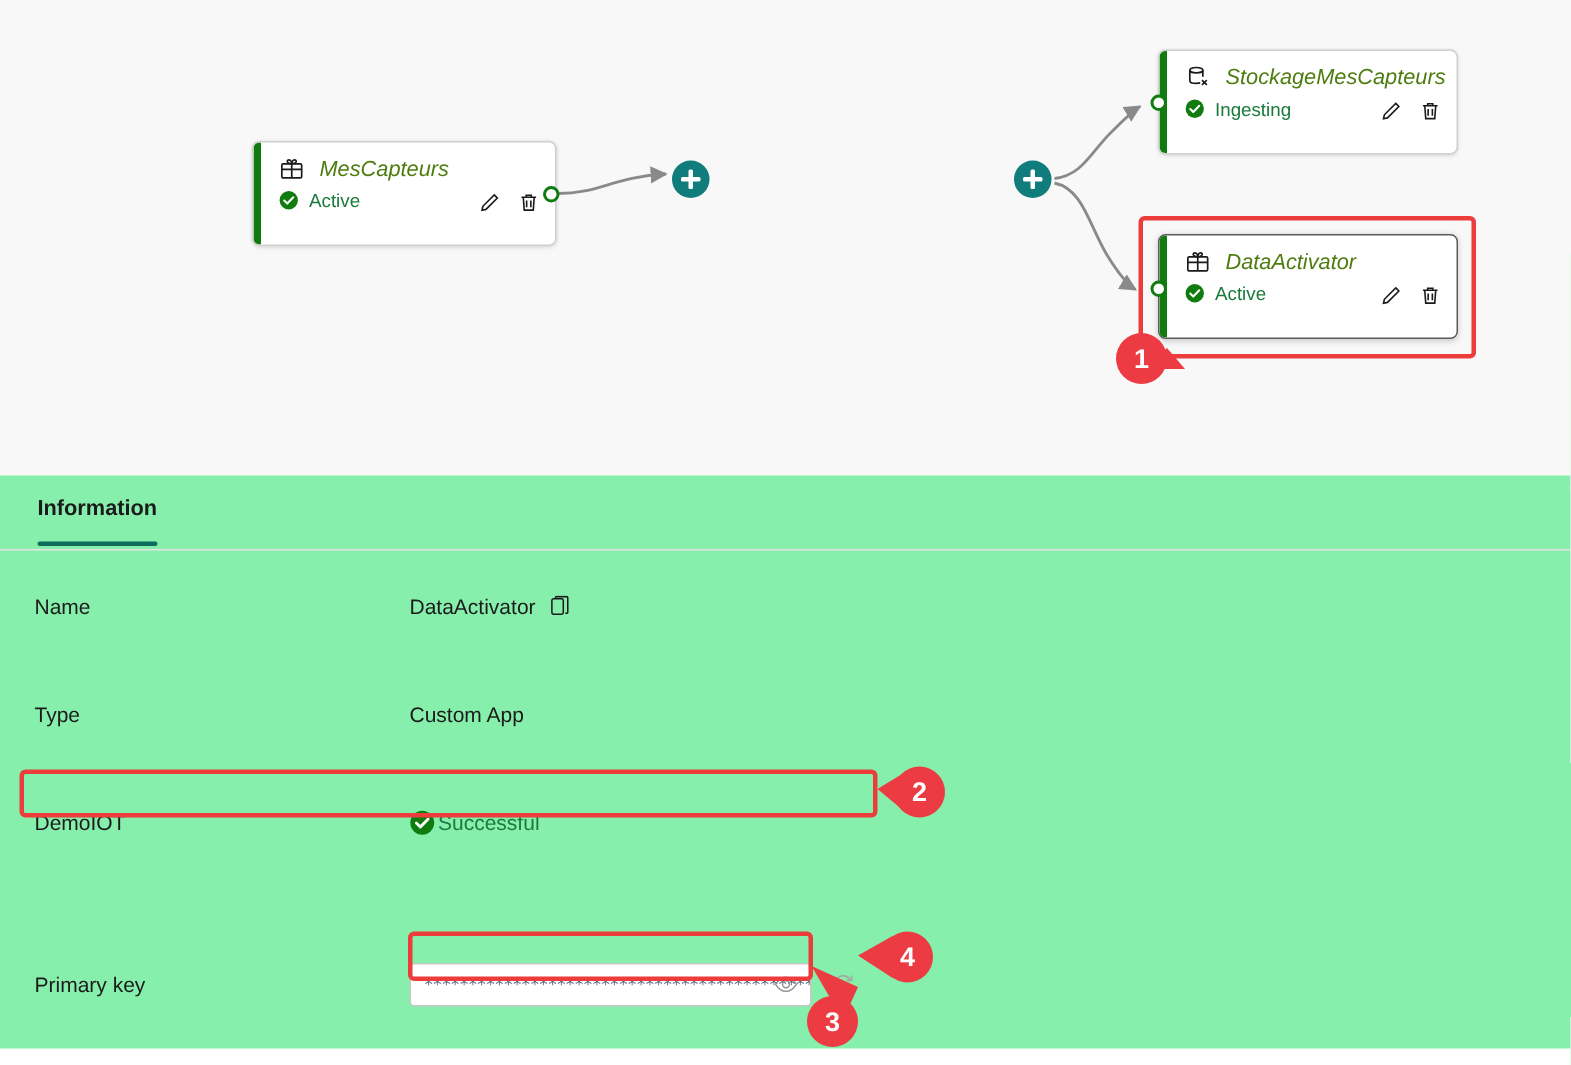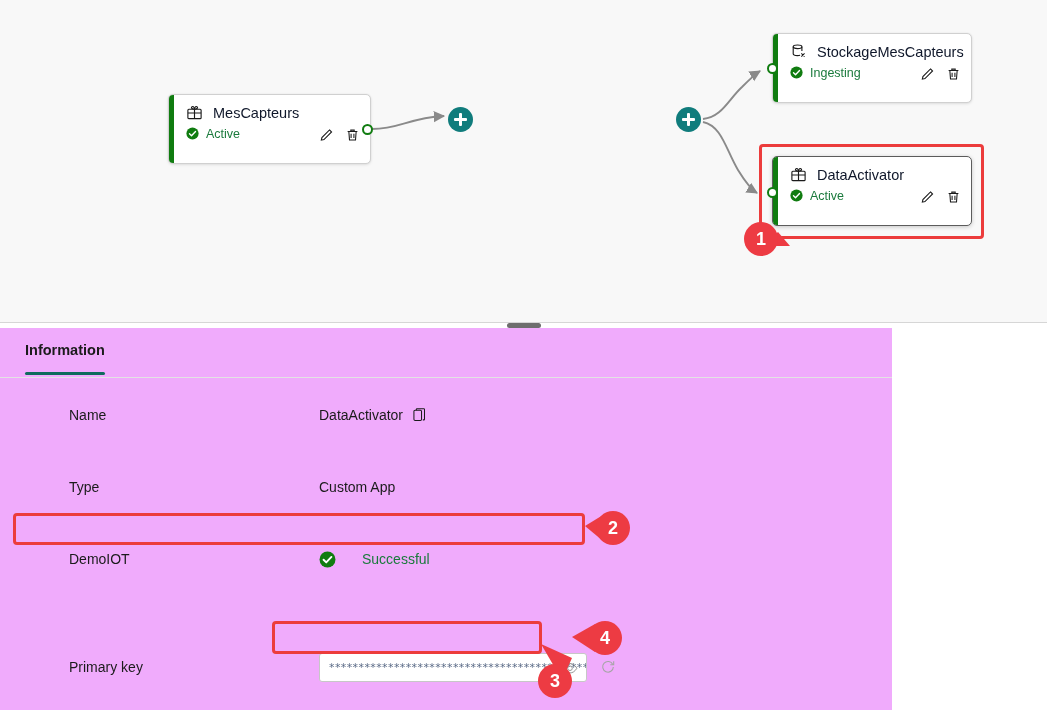--- a/index.html
+++ b/index.html
@@ -37,21 +37,21 @@
   .node.selected { border: 1px solid #5c5c5c; box-shadow: 0 1px 4px rgba(0,0,0,0.20); }
   .node .accent {
     position: absolute; left: 0; top: 0; width: 5px; height: 100%;
     background: #107c10;
   }
   .node .title-row {
     display: flex; align-items: center; gap: 10px;
     padding: 9px 12px 4px 17px;
   }
   .node .title {
-    font-size: 14.5px; color: #0f172a; white-space: nowrap;
+    font-size: 14.5px; color: #4d7c0f; white-space: nowrap; font-style: italic;
   }
   .node .status-row {
     display: flex; 
     padding: 2px 10px 9px 17px;
   }
   .node .status-text {
     font-size: 12.5px; color: #1a7a3c; margin-left: 7px;
   }
   .node .actions { margin-left: auto; display: flex; align-items: center; gap: 11px; }
   .node.one-line .title-row { padding: 15px 14px 15px 14px; }
@@ -73,41 +73,41 @@
   .plusbtn:before, .plusbtn:after {
     content: ""; position: absolute; background: #ffffff; border-radius: 1px;
   }
   .plusbtn:before { width: 13px; height: 2.4px; }
   .plusbtn:after { width: 2.4px; height: 13px; }
 
   .edges { position: absolute; left: 0; top: 0; width: 1047px; height: 322px; pointer-events: none; }
 
   
   .panel {
-    position: absolute; left: 0; top: 328px; width: 892px; height: 382px;
-    background: #f0abfc;
+    position: absolute; left: 0; top: 317px; width: 1047px; height: 382px;
+    background: #86efac;
   }
   .tabbar { position: relative; height: 50px; border-bottom: 1px solid #e3e3e3; }
   .tab {
     position: absolute; left: 25px; top: 14px;
     font-size: 14.5px; color: #1b1b1b; font-weight: 600; cursor: pointer;
   }
   .tab .underline {
     position: absolute; left: 0; right: 0; bottom: -17px; height: 3px;
     background: #0f6b5c; border-radius: 2px;
   }
 
-  .form { position: absolute; left: 0; top: 50px; width: 1047px; padding-left: 46px; }
+  .form { position: absolute; left: 0; top: 50px; width: 1047px; }
   .row { position: relative; height: 36px; display: flex; align-items: center; }
   .row .label {
     position: absolute; left: 23px; font-size: 14px; color: #1b1b1b;
   }
   .row .value { position: absolute; left: 273px; display: flex; align-items: center; }
   .val-text { font-size: 14px; color: #1b1b1b; }
-  .val-status { font-size: 14px; color: #1a7a3c; margin-left: 26px; }
+  .val-status { font-size: 14px; color: #1a7a3c; margin-left: 2px; }
 
   .copy-ico { width: 13px; height: 15px; display:block; cursor: pointer; margin-left: 10px; }
 
   .field {
     position: relative; width: 268px; height: 29px;
     border: 1px solid #c7c7c7; border-radius: 3px; background: #ffffff;
     display: flex; align-items: center; overflow: hidden;
   }
   .field .stars {
     font-size: 11px; color: #5a6a86; letter-spacing: 0.4px;

